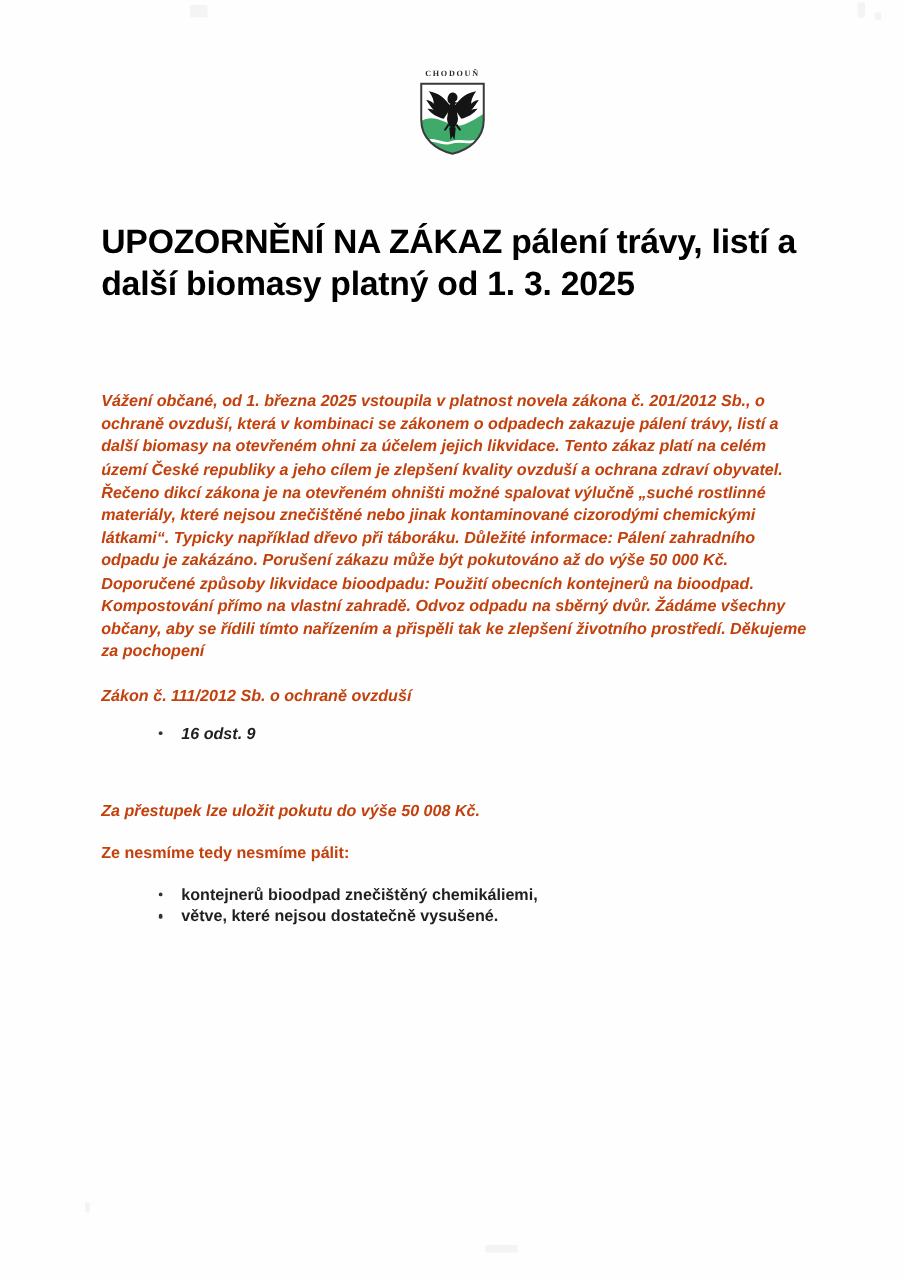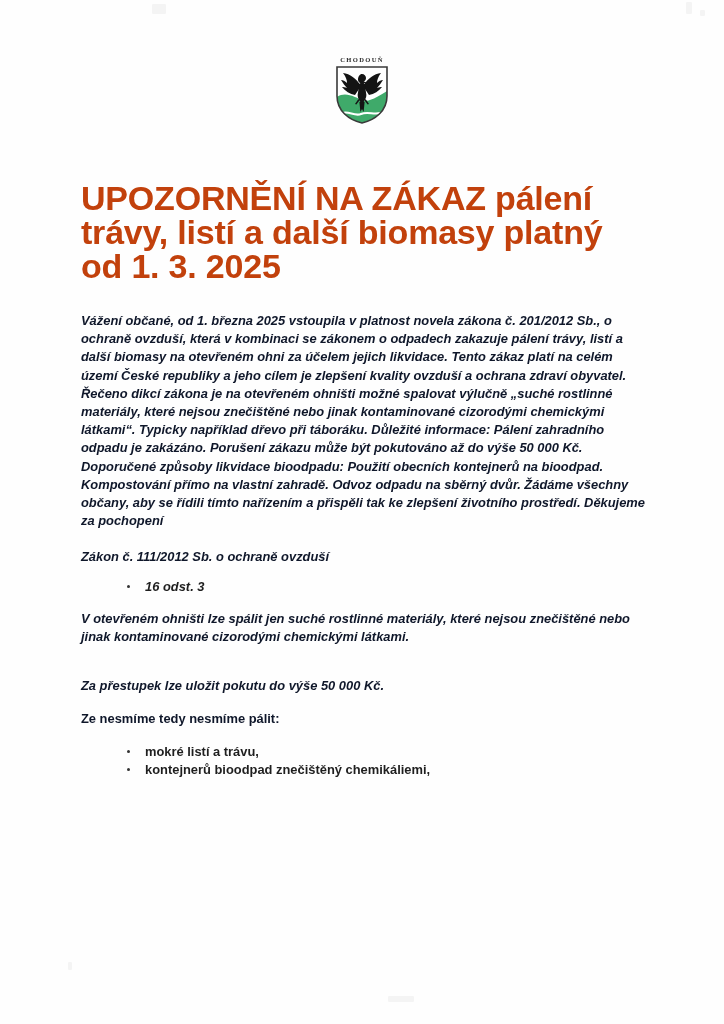--- a/index.html
+++ b/index.html
@@ -42,41 +42,41 @@
     font-family: "Liberation Serif", serif;
   }
   .crest-svg { display: block; }
 
   
   .title {
     position: absolute;
     left: 81px;
     top: 158px;
     width: 560px;
-    font-size: 34px;
+    font-size: 27px;
     line-height: 34px;
     font-weight: 700;
     letter-spacing: -0.2px;
-    color: #c2410c;
+    color: #000000;
   }
 
   
   .content {
     position: absolute;
     left: 81px;
     top: 312px;
     width: 564px;
   }
 
   .para {
     font-size: 12.9px;
     line-height: 18.2px;
     font-style: italic;
     font-weight: 700;
-    color: #0f172a;
+    color: #c2410c;
     margin: 0;
     text-align: left;
   }
   .para.upright { font-style: normal; }
 
   .gap-lg  { height: 18px; }
   .gap-md  { height: 15px; }
   .gap-sm  { height: 11px; }
 
   ul.bullets {
@@ -171,42 +171,41 @@
 
     <p class="para">Vážení občané, od 1. března 2025 vstoupila v platnost novela zákona č. 201/2012 Sb., o ochraně ovzduší, která v kombinaci se zákonem o odpadech zakazuje pálení trávy, listí a další biomasy na otevřeném ohni za účelem jejich likvidace. Tento zákaz platí na celém území České republiky a jeho cílem je zlepšení kvality ovzduší a ochrana zdraví obyvatel. Řečeno dikcí zákona je na otevřeném ohništi možné spalovat výlučně „suché rostlinné materiály, které nejsou znečištěné nebo jinak kontaminované cizorodými chemickými látkami“. Typicky například dřevo při táboráku. Důležité informace: Pálení zahradního odpadu je zakázáno. Porušení zákazu může být pokutováno až do výše 50 000 Kč. Doporučené způsoby likvidace bioodpadu: Použití obecních kontejnerů na bioodpad. Kompostování přímo na vlastní zahradě. Odvoz odpadu na sběrný dvůr. Žádáme všechny občany, aby se řídili tímto nařízením a přispěli tak ke zlepšení životního prostředí. Děkujeme za pochopení</p>
 
     <div class="gap-lg"></div>
 
     <p class="para">Zákon č. 111/2012 Sb. o ochraně ovzduší</p>
 
     <div class="gap-sm"></div>
 
     <ul class="bullets">
-      <li>16 odst. 3</li>
+      <li>16 odst. 9</li>
     </ul>
 
     <div class="gap-md"></div>
 
-    <p class="para">V otevřeném ohništi lze spálit jen suché rostlinné materiály, které nejsou znečištěné nebo jinak kontaminované cizorodými chemickými látkami.</p>
-
-    <div class="gap-md"></div>
-
-
-    <div class="gap-md"></div>
-
-    <p class="para">Za přestupek lze uložit pokutu do výše 50 000 Kč.</p>
+
+    <div class="gap-md"></div>
+
+
+    <div class="gap-md"></div>
+
+    <p class="para">Za přestupek lze uložit pokutu do výše 50 008 Kč.</p>
 
     <div class="gap-md"></div>
 
     <p class="para upright">Ze nesmíme tedy nesmíme pálit:</p>
 
     <div class="gap-md"></div>
 
     <ul class="bullets upright">
-      <li>mokré listí a trávu,</li>
       <li>kontejnerů bioodpad znečištěný chemikáliemi,</li>
+      <li>větve, které nejsou dostatečně vysušené.</li>
     </ul>
 
     <div class="gap-lg"></div>
 
 
   </div>
 </div>
 
 </body></html>

